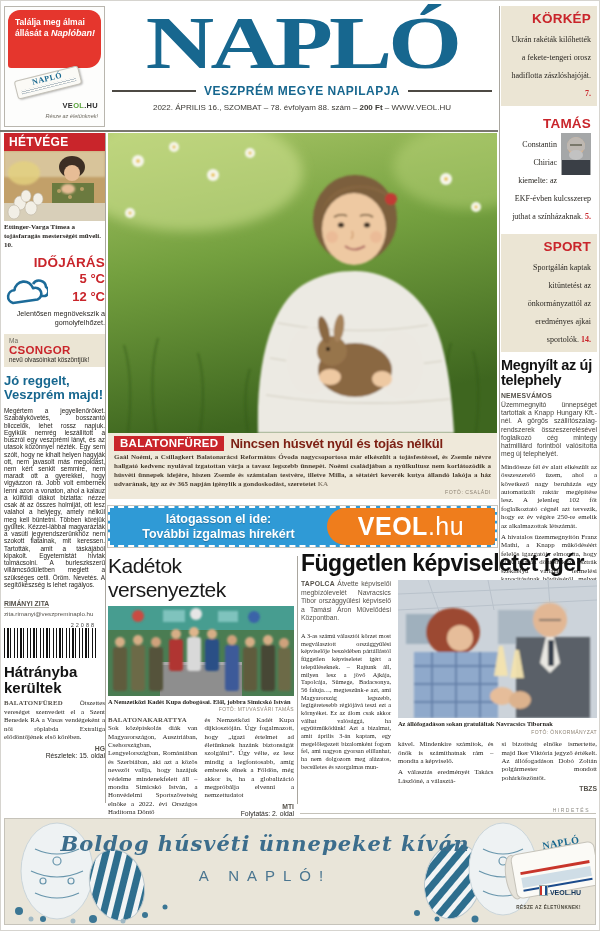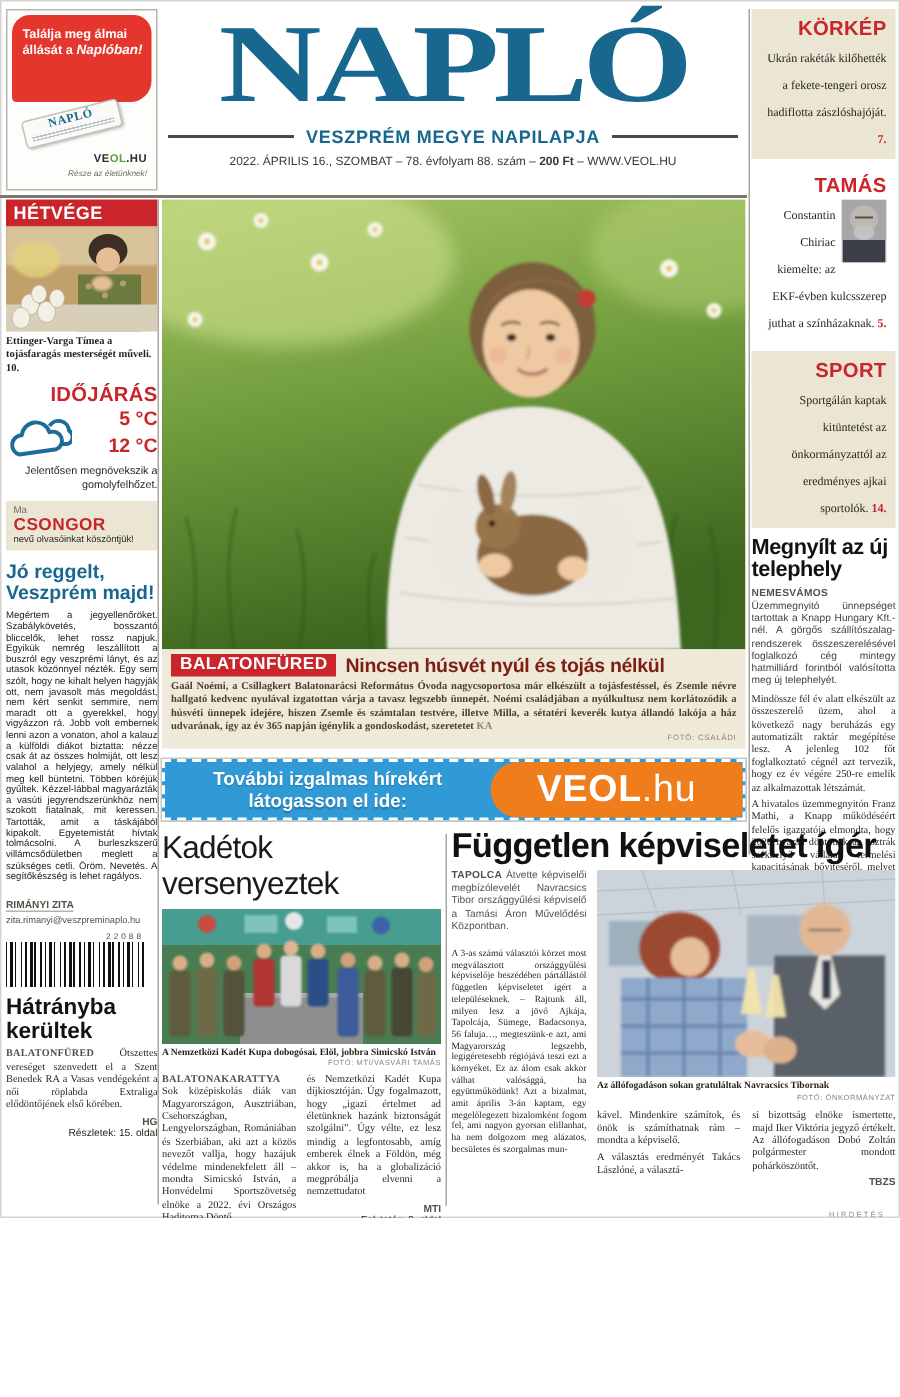--- a/index.html
+++ b/index.html
@@ -1,16 +1,16 @@
 <!DOCTYPE html>
 <html lang="hu"><head>
 <meta charset="utf-8">
 <style>
   html,body{margin:0;padding:0;background:#fff;}
-  #page{position:relative;width:600px;height:812px;background:#fff;overflow:hidden;
+  #page{position:relative;width:600px;height:931px;background:#fff;overflow:hidden;
         font-family:"Liberation Sans",sans-serif;color:#1a1a1a;box-shadow:inset 0 0 0 1px #d6d4cf;}
   .abs{position:absolute;}
   .vline{position:absolute;width:1px;background:#a9a69e;}
   .hline{position:absolute;height:1px;background:#7a776f;}
 
   
   #ad-topleft{left:4px;top:6px;width:99px;height:119px;border:1px solid #b9b6ae;background:#fdfdfc;}
   #ad-bubble{position:absolute;left:3px;top:3px;right:3px;height:58px;background:#e5362d;
              border-radius:12px 12px 14px 3px;color:#fff;padding:7px 6px 0 7px;box-sizing:border-box;
              font-size:8.5px;line-height:1.25;font-weight:bold;}
@@ -336,22 +336,22 @@
     <div id="main-cap-head">
       <span id="main-loc">BALATONFÜRED</span>
       <span id="main-headline">Nincsen húsvét nyúl és tojás nélkül</span>
     </div>
     <div id="main-cap-text"><span>Gaál Noémi, a Csillagkert Balatonarácsi Református Óvoda nagycsoportosa már elkészült a tojásfestéssel, és Zsemle névre hallgató kedvenc nyulával izgatottan várja a tavasz legszebb ünnepét. Noémi családjában a nyúlkultusz nem korlátozódik a húsvéti ünnepek idejére, hiszen Zsemle és számtalan testvére, illetve Milla, a sétatéri keverék kutya állandó lakója a ház udvarának, így az év 365 napján igénylik a gondoskodást, szeretetet </span><span class="auth">KA</span></div>
     <div id="main-credit">FOTÓ: CSALÁDI</div>
   </div>
 
   <div id="veol-banner" class="abs">
     <div id="veol-left">
+      <span>látogasson el ide:</span>
       <span>További izgalmas hírekért</span>
-      <span>látogasson el ide:</span>
     </div>
     <div id="veol-right">
       <span class="brand"><span>VEOL</span><span class="suffix">.hu</span></span>
     </div>
   </div>
 
   <div id="kadet" class="abs">
     <h2>Kadétok versenyeztek</h2>
     <svg id="kadet-photo" viewBox="0 0 186 90">
       <defs>

